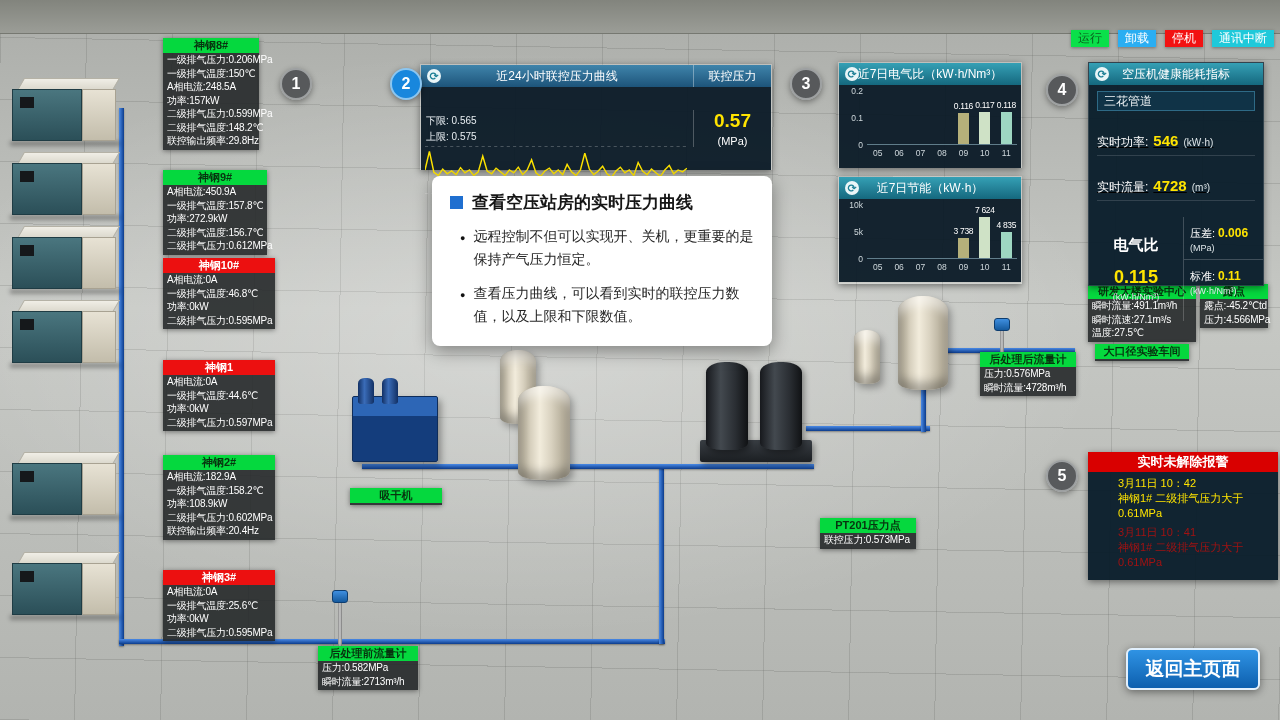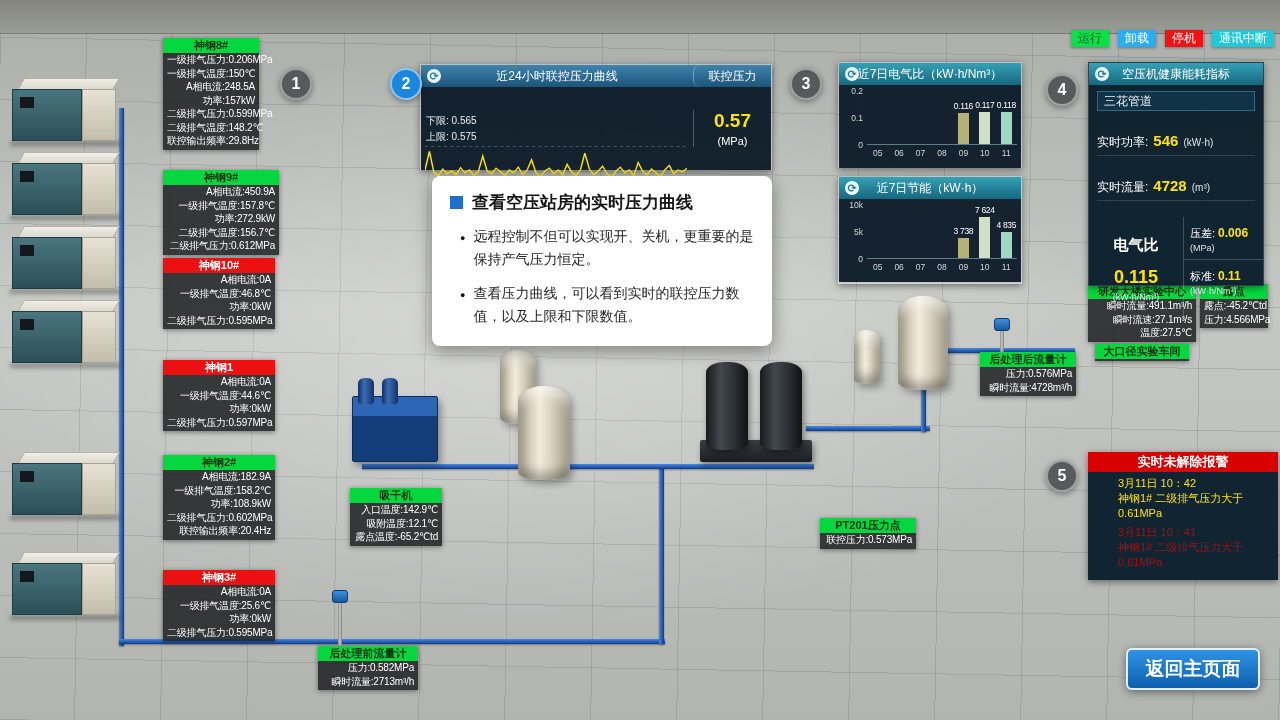--- a/index.html
+++ b/index.html
@@ -53,21 +53,21 @@
   .inst .stem { position:absolute; left:6px; top:12px; width:4px; height:100%; background:linear-gradient(90deg,#888,#ccc,#777); }
   .inst .head { position:absolute; left:0; top:0; width:16px; height:13px; border-radius:3px;
     background:linear-gradient(180deg,#3f8fe0,#155a9e); border:1px solid #0d3d70; }
 
   
   .dpanel { position:absolute; z-index:6; background:rgba(33,36,38,0.88); color:#fff;
             box-shadow:0 1px 5px rgba(0,0,0,0.45); padding-bottom:2px; }
   .dpanel .hd { height:15px; line-height:15px; font-size:11px; font-weight:bold; text-align:center; }
   .hd.green { background:#05d83e; color:#07340f; }
   .hd.red   { background:#ec1010; color:#ffffff; }
-  .dpanel .rw { padding:0 4px; font-size:10px; line-height:13.5px; white-space:nowrap; letter-spacing:-0.2px;text-align:right; }
+  .dpanel .rw { padding:0 4px; font-size:10px; line-height:13.5px; white-space:nowrap; letter-spacing:-0.2px; }
   .dpanel.small .rw { font-size:10px; }
 
   
   .cpanel { position:absolute; z-index:7; border:1px solid rgba(255,255,255,0.18);
             box-shadow:0 2px 7px rgba(0,0,0,0.45); }
   .chd { height:22px; line-height:22px; position:relative; text-align:center; color:#fff; font-size:12px;
          background:linear-gradient(180deg,#35a0b5,#15687e); }
   .chd .icoball { position:absolute; left:6px; top:4px; width:14px; height:14px; border-radius:50%;
          background:#eaf6f8; color:#1d7f95; font-size:11px; line-height:14px; text-align:center; font-weight:bold; }
   .cbody { position:relative; background:rgba(6,23,35,0.93); }
@@ -78,36 +78,36 @@
           border-bottom:1px solid rgba(160,200,215,0.55); }
   .plot .bar { position:absolute; bottom:0; }
   .plot .bar-label { position:absolute; transform:translateX(-50%); font-size:8.5px; color:#fff;
           white-space:nowrap; letter-spacing:-0.3px; }
   .xlabels { position:absolute; left:28px; top:63px; width:150px; display:flex; }
   .xlabels span { flex:1; text-align:center; font-size:8.5px; color:#cfd8dc; }
 
   
   #pressure-panel .chd { background:linear-gradient(180deg,#3f84ab,#1d547a); display:flex; padding:0; }
   .phd-main { flex:1; position:relative; }
-  .phd-right { width:78px; border-left:1px solid rgba(255,255,255,0.35); font-size:12px;border-radius:7px; }
+  .phd-right { width:78px; border-left:1px solid rgba(255,255,255,0.35); font-size:12px; }
   .pbody { display:flex; height:83px;align-items:center; }
   .pleft { flex:1; position:relative; }
   .plimit { position:absolute; left:5px; font-size:10px; color:#e8eef2; z-index:2; }
   .pright { width:78px; border-left:1px solid rgba(255,255,255,0.25); display:flex; flex-direction:column;
             align-items:center; justify-content:center; }
   .pval { color:#ffe400; font-size:19px; font-weight:bold; }
   .punit { color:#fff; font-size:11px; margin-top:3px; }
 
   
   .health { position:absolute; z-index:7; background:rgba(7,27,41,0.95); border:1px solid rgba(255,255,255,0.15);
             box-shadow:0 2px 7px rgba(0,0,0,0.45); }
   .dropdown { margin:6px 8px 4px 8px; height:20px; line-height:18px; font-size:12px; color:#eef3f5;
               background:rgba(16,55,78,0.8); border:1px solid #2e6a86; padding:0 6px; }
   .hrow { display:flex; align-items:baseline; margin:16px 8px; padding:5px 0 4px 0;
-          border-bottom:1px solid rgba(255,255,255,0.14); }
+          border-bottom:1px solid rgba(255,255,255,0.14);text-decoration:underline; }
   .hrow .lb { color:#fff; font-size:12px; }
   .hrow .vl { color:#ffe400; font-size:15px; font-weight:bold; margin:0 5px; }
   .hrow .un { color:#dfe7ea; font-size:10px; }
   .hbottom { display:flex; margin-top:4px; height:104px; }
   .hb-left { flex:1; display:flex; flex-direction:column; align-items:center; justify-content:center; }
   .eq-label { color:#fff; font-size:15px; font-weight:bold; }
   .eq-value { color:#ffe400; font-size:18px; font-weight:bold; margin-top:12px; }
   .eq-unit  { color:#dfe7ea; font-size:9px; margin-top:4px; }
   .hb-right { width:80px; border-left:1px solid rgba(255,255,255,0.2); }
   .hcell { padding:6px 6px; }
@@ -228,21 +228,21 @@
   <div>
       <div class="rw">一级排气压力:0.206MPa</div>
       <div class="rw">一级排气温度:150℃</div>
       <div class="rw">A相电流:248.5A</div>
       <div class="rw">功率:157kW</div>
       <div class="rw">二级排气压力:0.599MPa</div>
       <div class="rw">二级排气温度:148.2℃</div>
       <div class="rw">联控输出频率:29.8Hz</div>
     </div>
 </div>
-<div class="dpanel" style="left:163px;top:170px;width:116px">
+<div class="dpanel" style="left:163px;top:170px;width:104px">
   <div class="hd comp-hd green">神钢9#</div>
   <div>
       <div class="rw">A相电流:450.9A</div>
       <div class="rw">一级排气温度:157.8℃</div>
       <div class="rw">功率:272.9kW</div>
       <div class="rw">二级排气温度:156.7℃</div>
       <div class="rw">二级排气压力:0.612MPa</div>
     </div>
 </div>
 <div class="dpanel" style="left:163px;top:258px;width:112px">
@@ -278,25 +278,20 @@
   <div>
       <div class="rw">A相电流:0A</div>
       <div class="rw">一级排气温度:25.6℃</div>
       <div class="rw">功率:0kW</div>
       <div class="rw">二级排气压力:0.595MPa</div>
     </div>
 </div>
 
 <div class="dpanel" style="left:350px;top:488px;width:92px">
   <div class="hd green">吸干机</div>
-  <div>
-      <div class="rw">入口温度:142.9℃</div>
-      <div class="rw">吸附温度:12.1℃</div>
-      <div class="rw">露点温度:-65.2℃td</div>
-    </div>
 </div>
 <div class="dpanel" style="left:820px;top:518px;width:96px">
   <div class="hd green">PT201压力点</div>
   <div>
       <div class="rw">联控压力:0.573MPa</div>
     </div>
 </div>
 <div class="dpanel" style="left:980px;top:352px;width:96px">
   <div class="hd green">后处理后流量计</div>
   <div>

